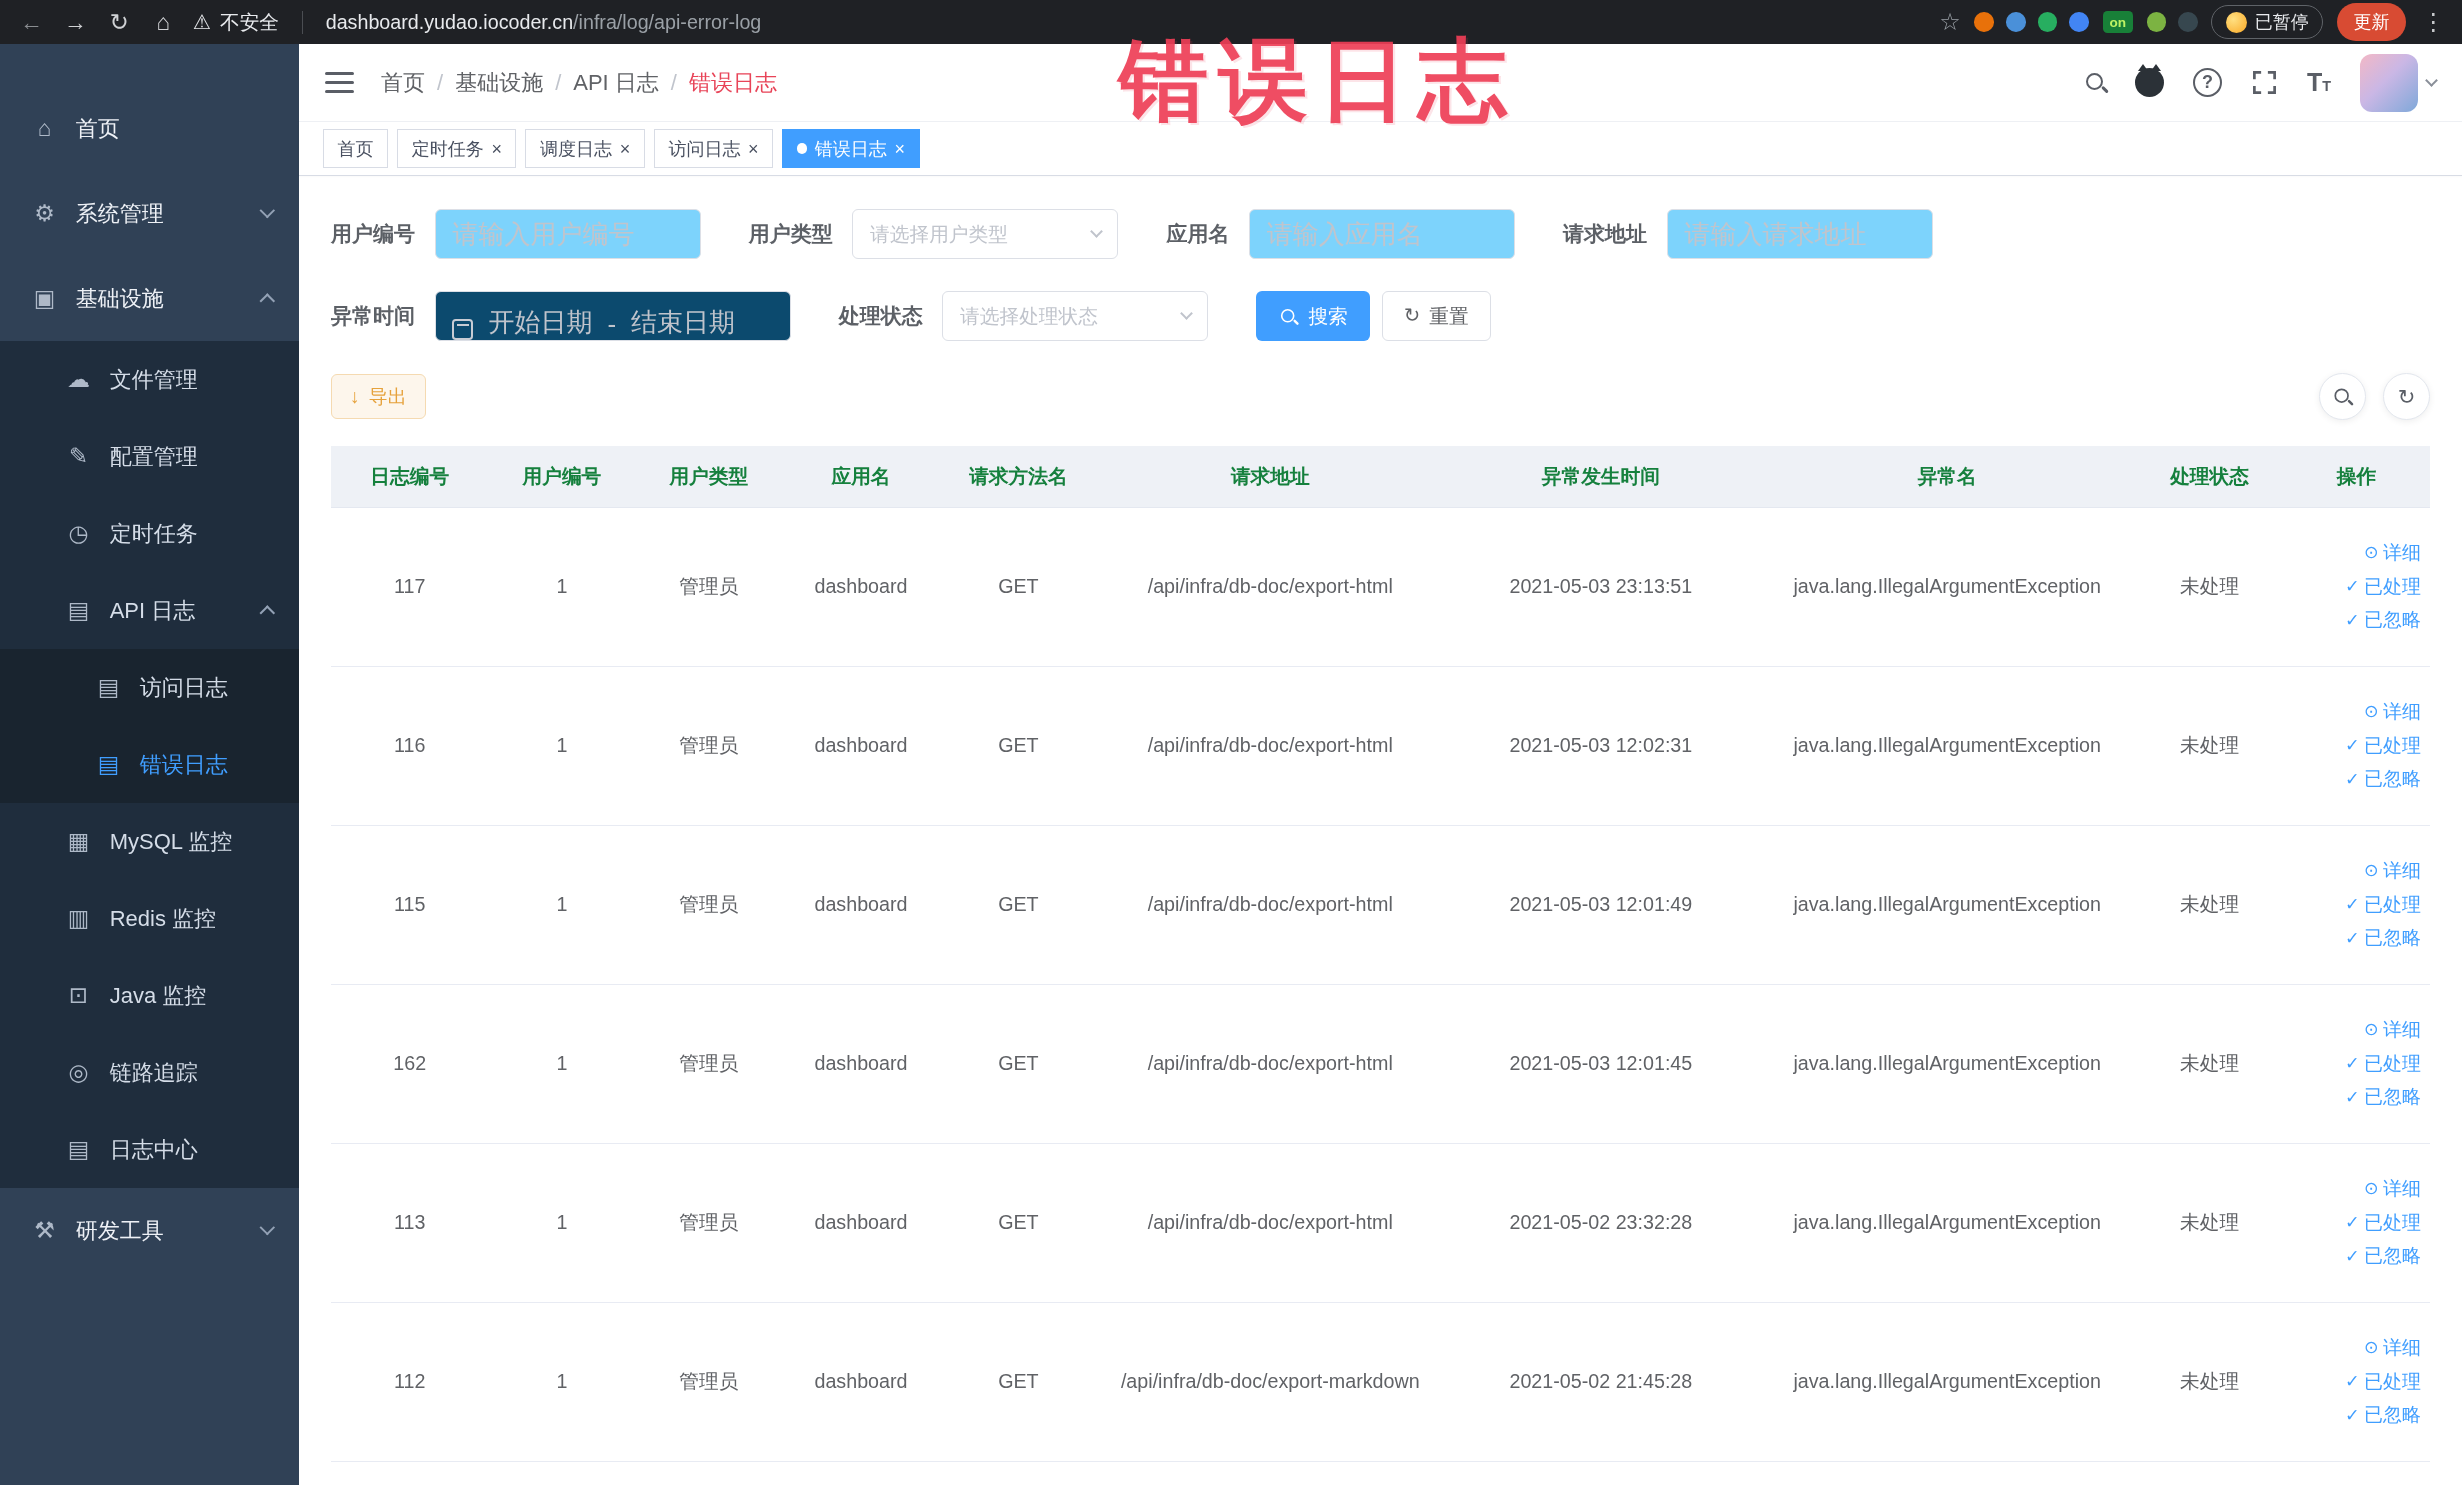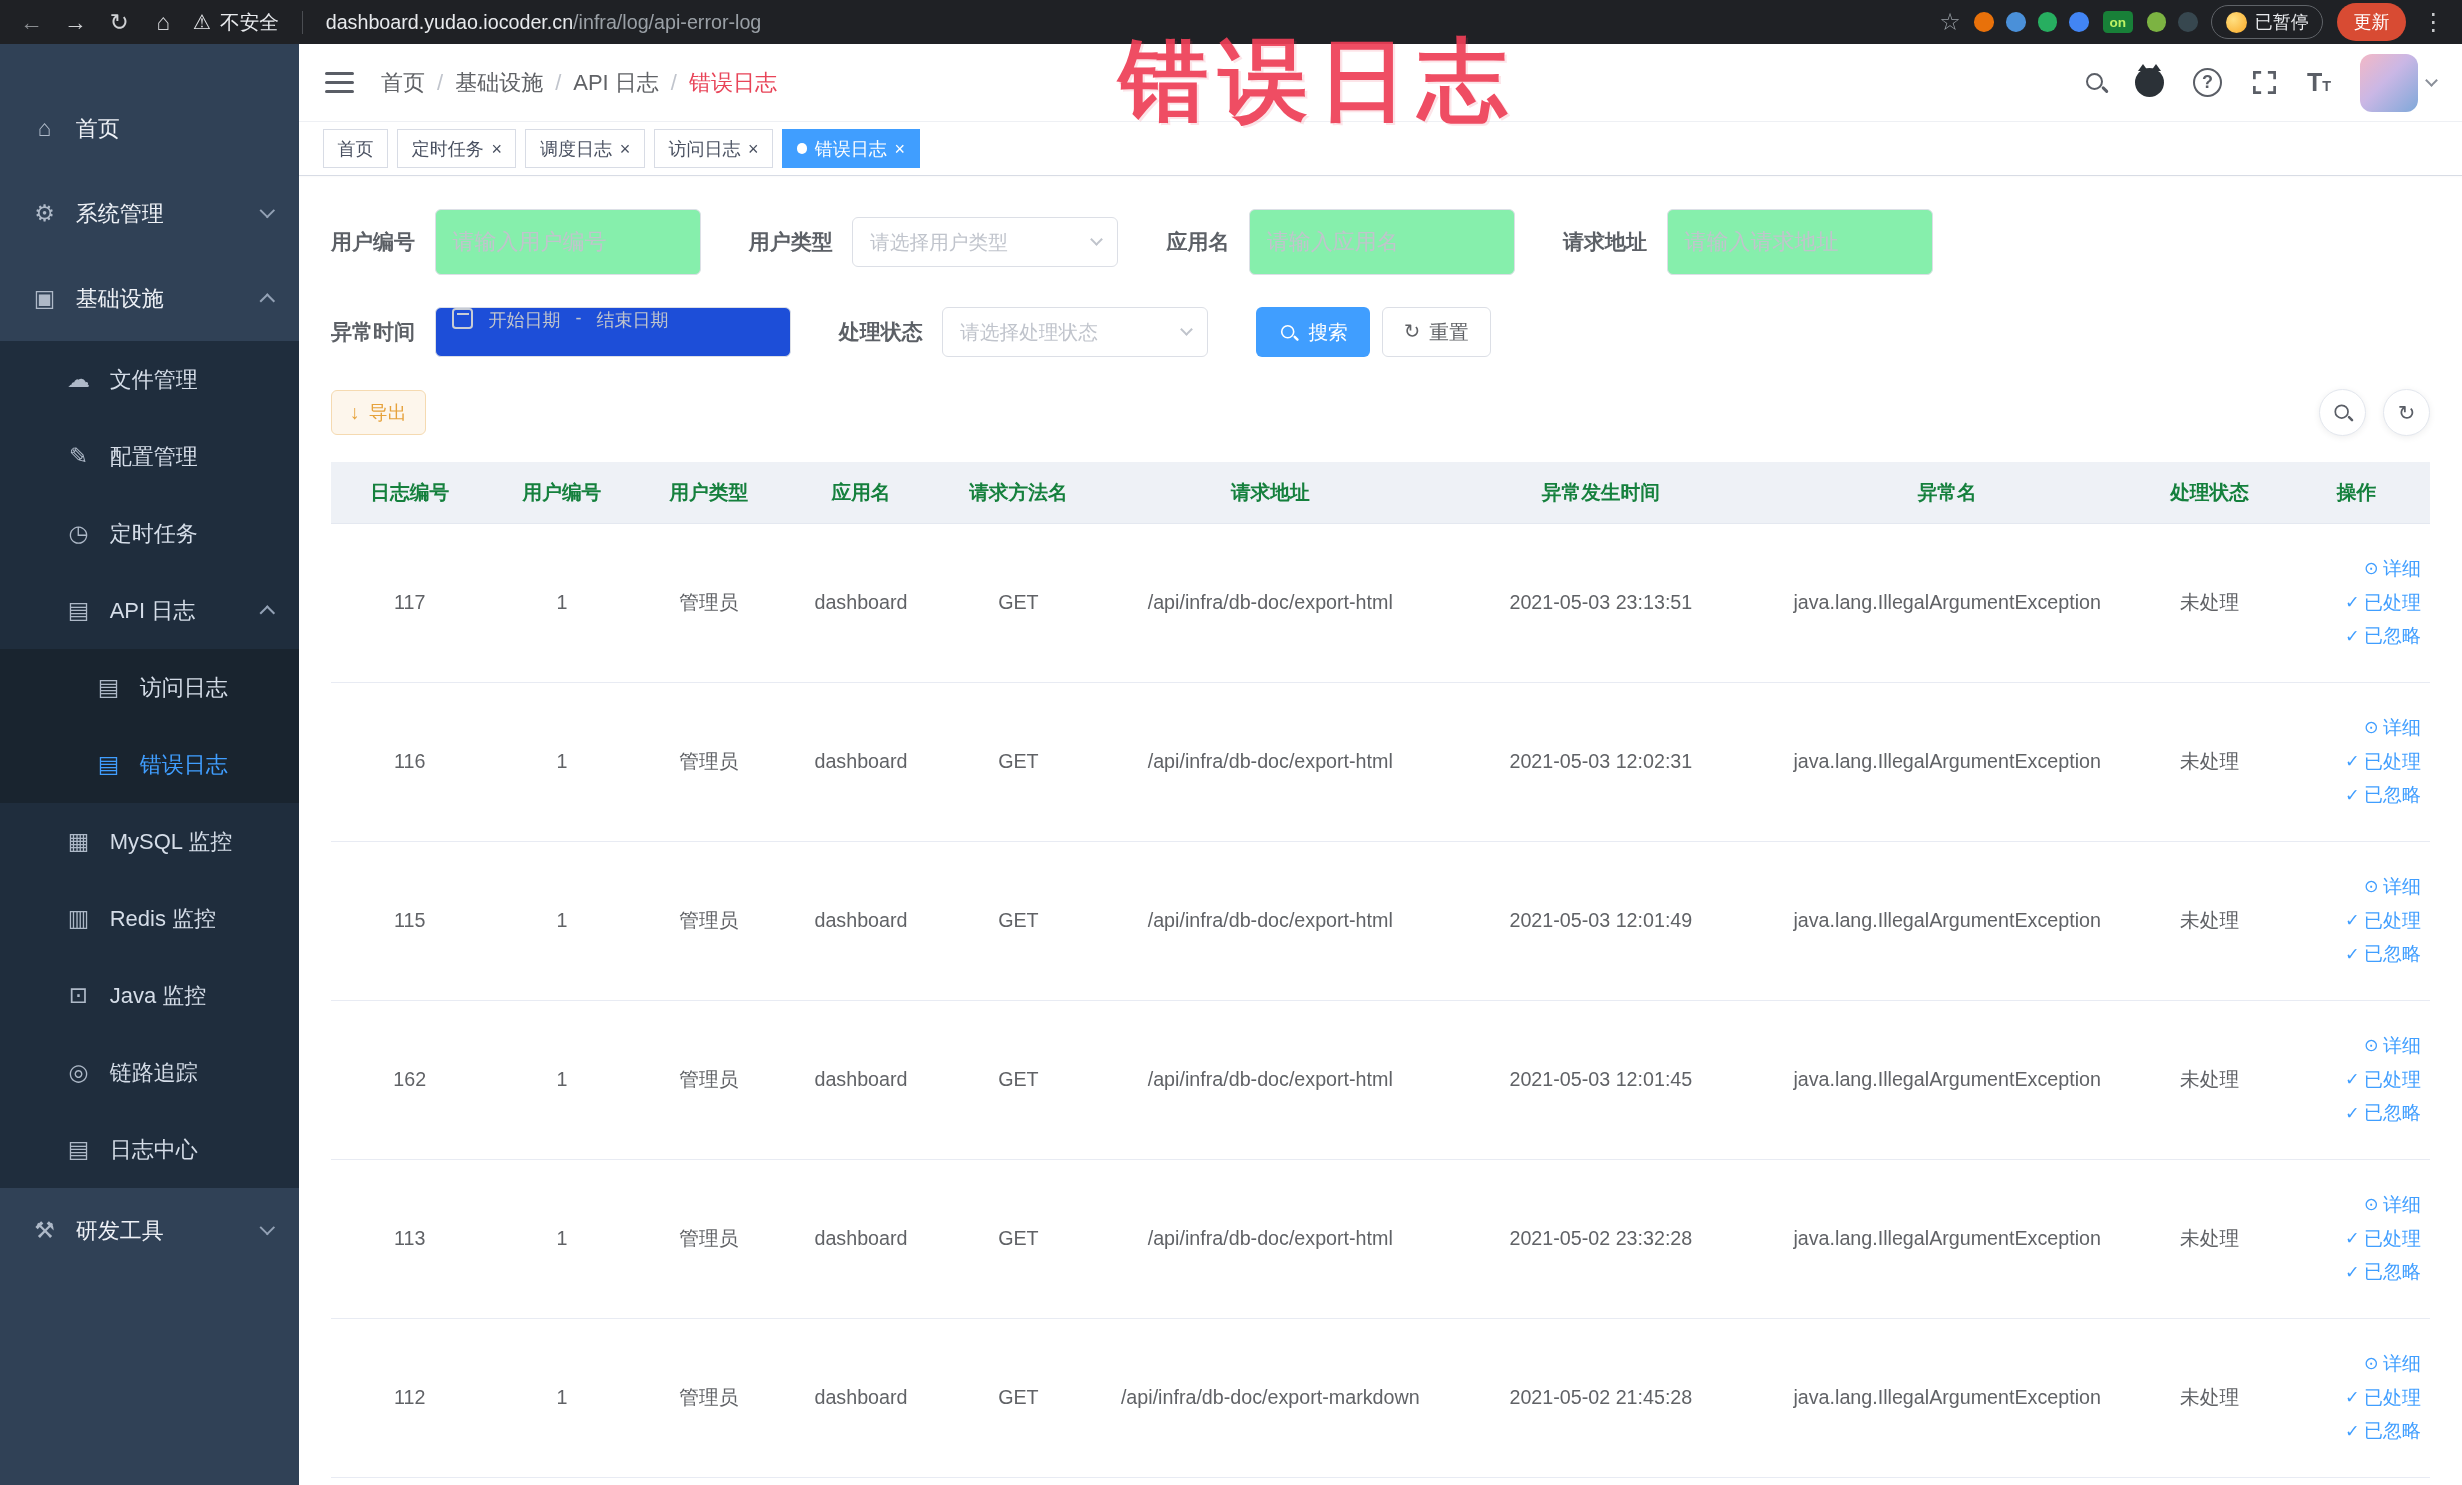--- a/index.html
+++ b/index.html
@@ -74,25 +74,25 @@
   .tag{height:39px;display:inline-flex;align-items:center;gap:7.6px;padding:0 13.6px;border:0.8px solid #d8dce5;background:#fff;color:#495060;font-size:18px;cursor:pointer;flex:none}
   .tag.active{background:#409EFF;border-color:#409EFF;color:#fff}
   .tag .dot{width:10.6px;height:10.6px;border-radius:50%;background:#fff}
   .tag .x{font-size:18px;line-height:1}
 
   
   .content{padding:33px 32px 0;flex:1;min-width:0}
   .frow{display:flex;align-items:center;margin-bottom:32px}
   .fgroup{display:flex;align-items:center;margin-right:48px}
   .flabel{font-size:21px;color:#5c6066;font-weight:600;margin-right:19.7px;white-space:nowrap}
-  .finput{width:266px;height:66px;border:1.5px solid #dcdfe6;border-radius:6px;padding:0 16.7px;font-size:22px;color:#606266;outline:none;background:#86efac;font-family:inherit}
+  .finput{width:266px;height:50px;border:1.5px solid #dcdfe6;border-radius:6px;padding:0 16.7px;font-size:26px;color:#606266;outline:none;background:#7dd3fc;font-family:inherit}
   .finput::placeholder{color:#c0c4cc}
   .fselect{width:266px;height:50px;border:1.5px solid #dcdfe6;border-radius:6px;display:flex;align-items:center;justify-content:space-between;padding:0 16.7px;font-size:19.7px;color:#c0c4cc;background:#fff;cursor:pointer}
   .scaret{width:9px;height:9px;border-right:2.3px solid #c0c4cc;border-bottom:2.3px solid #c0c4cc;transform:rotate(45deg);margin-top:-4.5px;flex:none}
-  .fdate{width:356px;height:50px;border:1.5px solid #dcdfe6;border-radius:6px;display:flex;align-items:flex-start;gap:15px;padding:0 16.7px;font-size:18px;color:#c0c4cc;background:#1d4ed8;cursor:pointer}
+  .fdate{width:356px;height:50px;border:1.5px solid #dcdfe6;border-radius:6px;display:flex;align-items:flex-end;gap:15px;padding:0 16.7px;font-size:26px;color:#c0c4cc;background:#0c4a6e;cursor:pointer}
   .cal{width:21px;height:21px;border:2.3px solid #c8ccd4;border-radius:3.8px;position:relative;flex:none}
   .cal::before{content:"";position:absolute;top:3px;left:2.3px;right:2.3px;height:2.3px;background:#c8ccd4}
   .btn{height:50px;border-radius:6px;display:inline-flex;align-items:center;gap:9px;font-size:19.7px;padding:0 21px;cursor:pointer;border:1.5px solid transparent;font-family:inherit}
   .btn.primary{background:#409EFF;color:#fff}
   .btn.plain{background:#fff;border-color:#dcdfe6;color:#606266}
   .btn.warn{height:45px;background:#fdf6ec;border-color:#f5dab1;color:#e6a23c;font-size:19px;padding:0 18px}
   .ri{font-size:19.7px;line-height:1}
 
   .toolbar{display:flex;align-items:center;margin-bottom:26px}
   .tright{margin-left:auto;display:flex;gap:16.7px}

